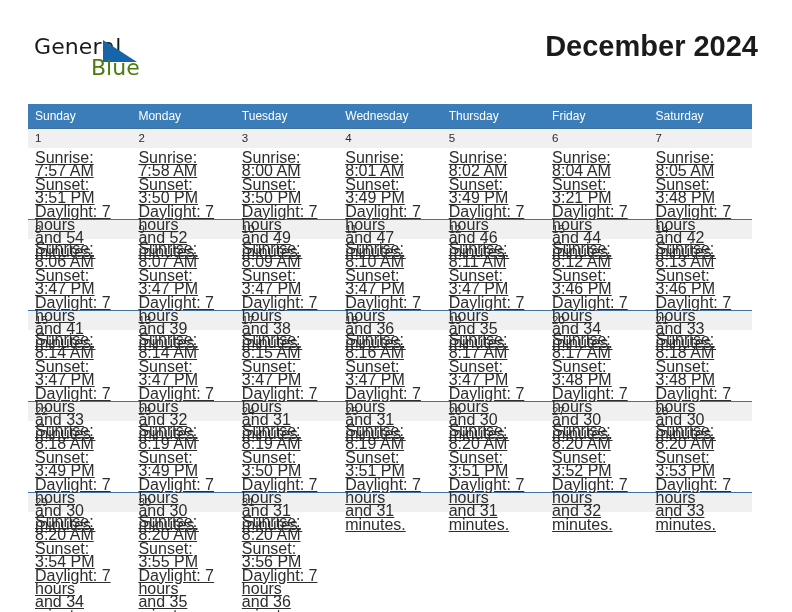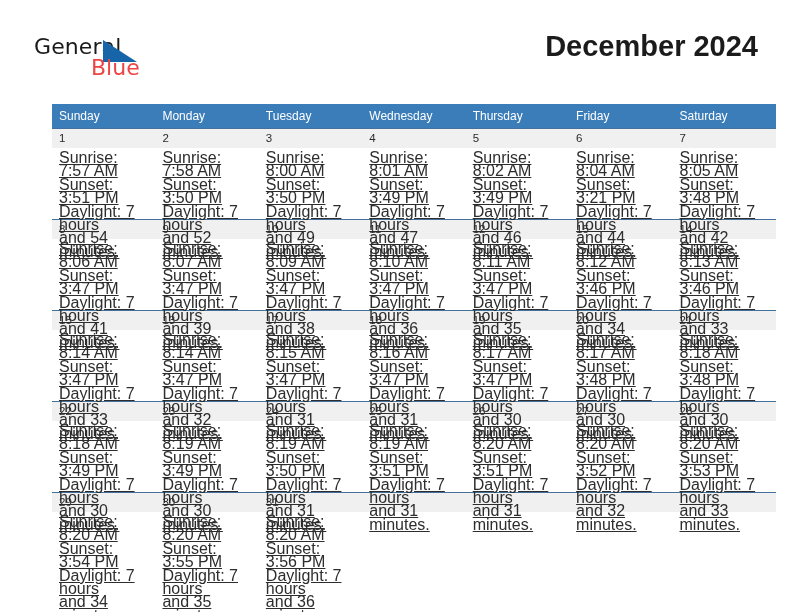--- a/index.html
+++ b/index.html
@@ -44,21 +44,21 @@
     letter-spacing: 0.1px;
     color: #1a1a1a;
     font-family: "DejaVu Sans", sans-serif;
     line-height: 26px;
   }
   .brand-blue {
     position: absolute;
     left: 57px;
     top: 21px;
     font-size: 22px;
-    color: #ef4444;
+    color: #4d7c0f;
     font-family: "DejaVu Sans", sans-serif;
     line-height: 26px;
   }
   .brand-triangle {
     position: absolute;
     left: 69px;
     top: 6px;
     width: 34px;
     height: 22px;
     background: #1565a8;
@@ -82,21 +82,21 @@
     margin-top: 5px;
     font-size: 14.5px;
     color: #2b2b2b;
     line-height: 19px;
     font-family: "Liberation Sans", sans-serif;
   }
 
   
   .calendar {
     position: absolute;
-    left: 52px;
+    left: 28px;
     top: 104px;
     width: 724px;
   }
   .cal-table {
     width: 724px;
     border-collapse: collapse;
     table-layout: fixed;
   }
   .cal-table th {
     background: #3b7db9;

